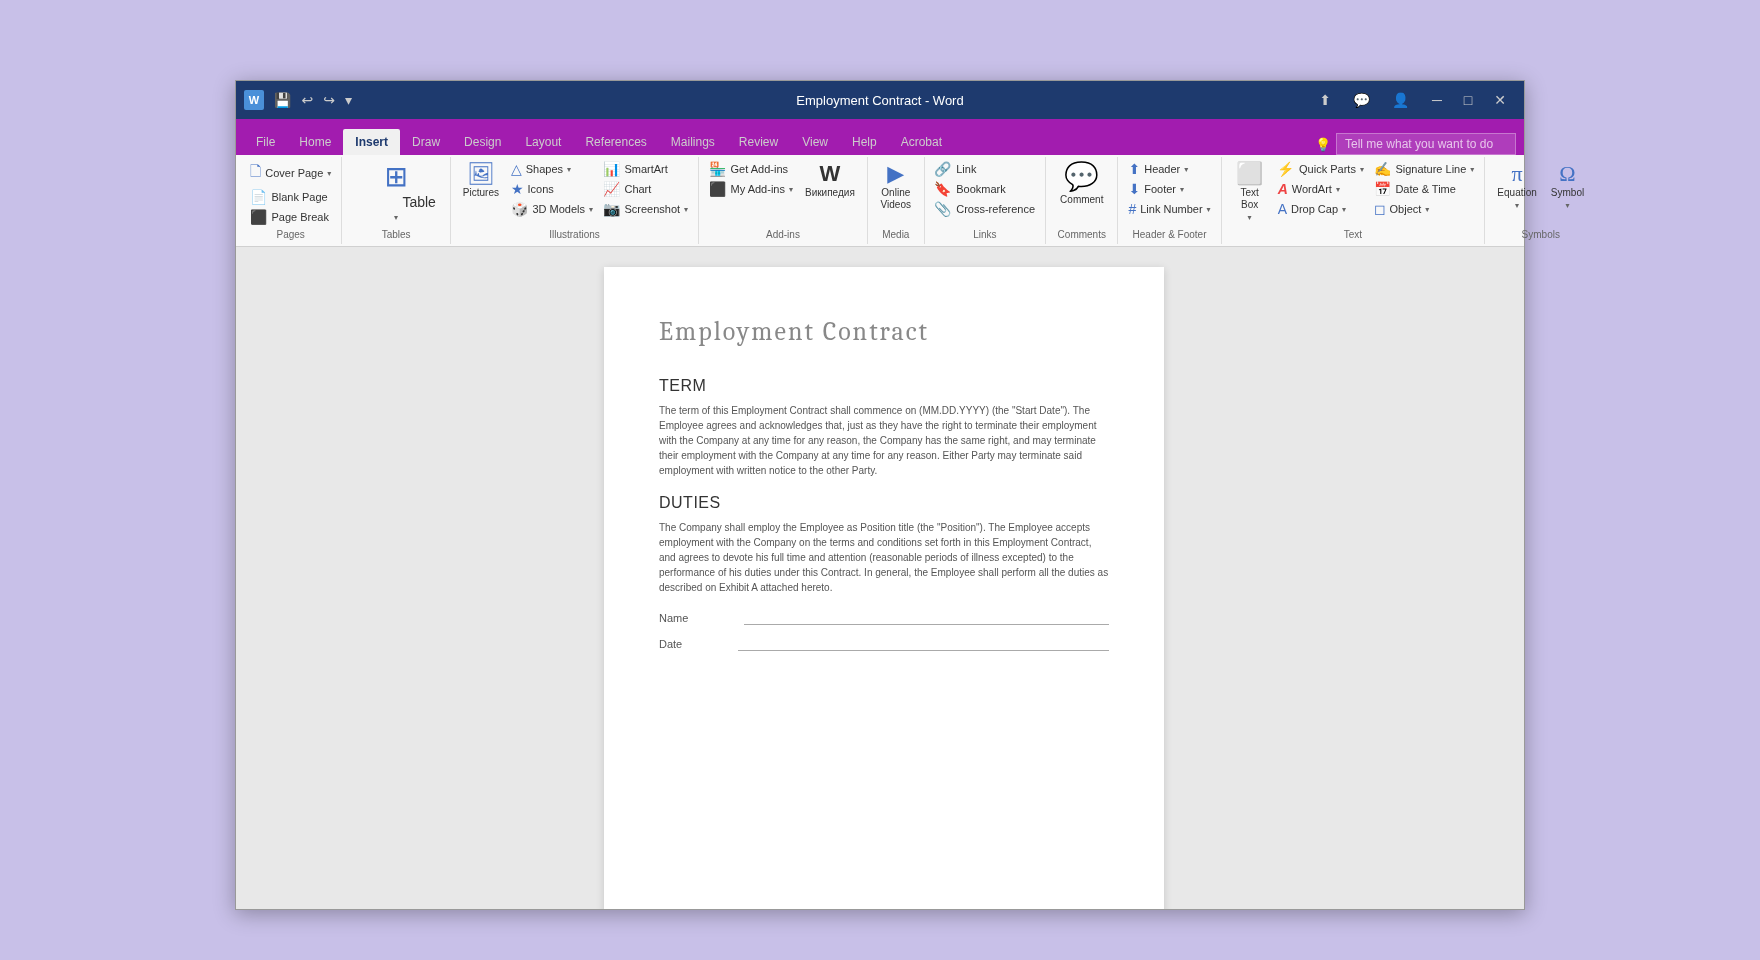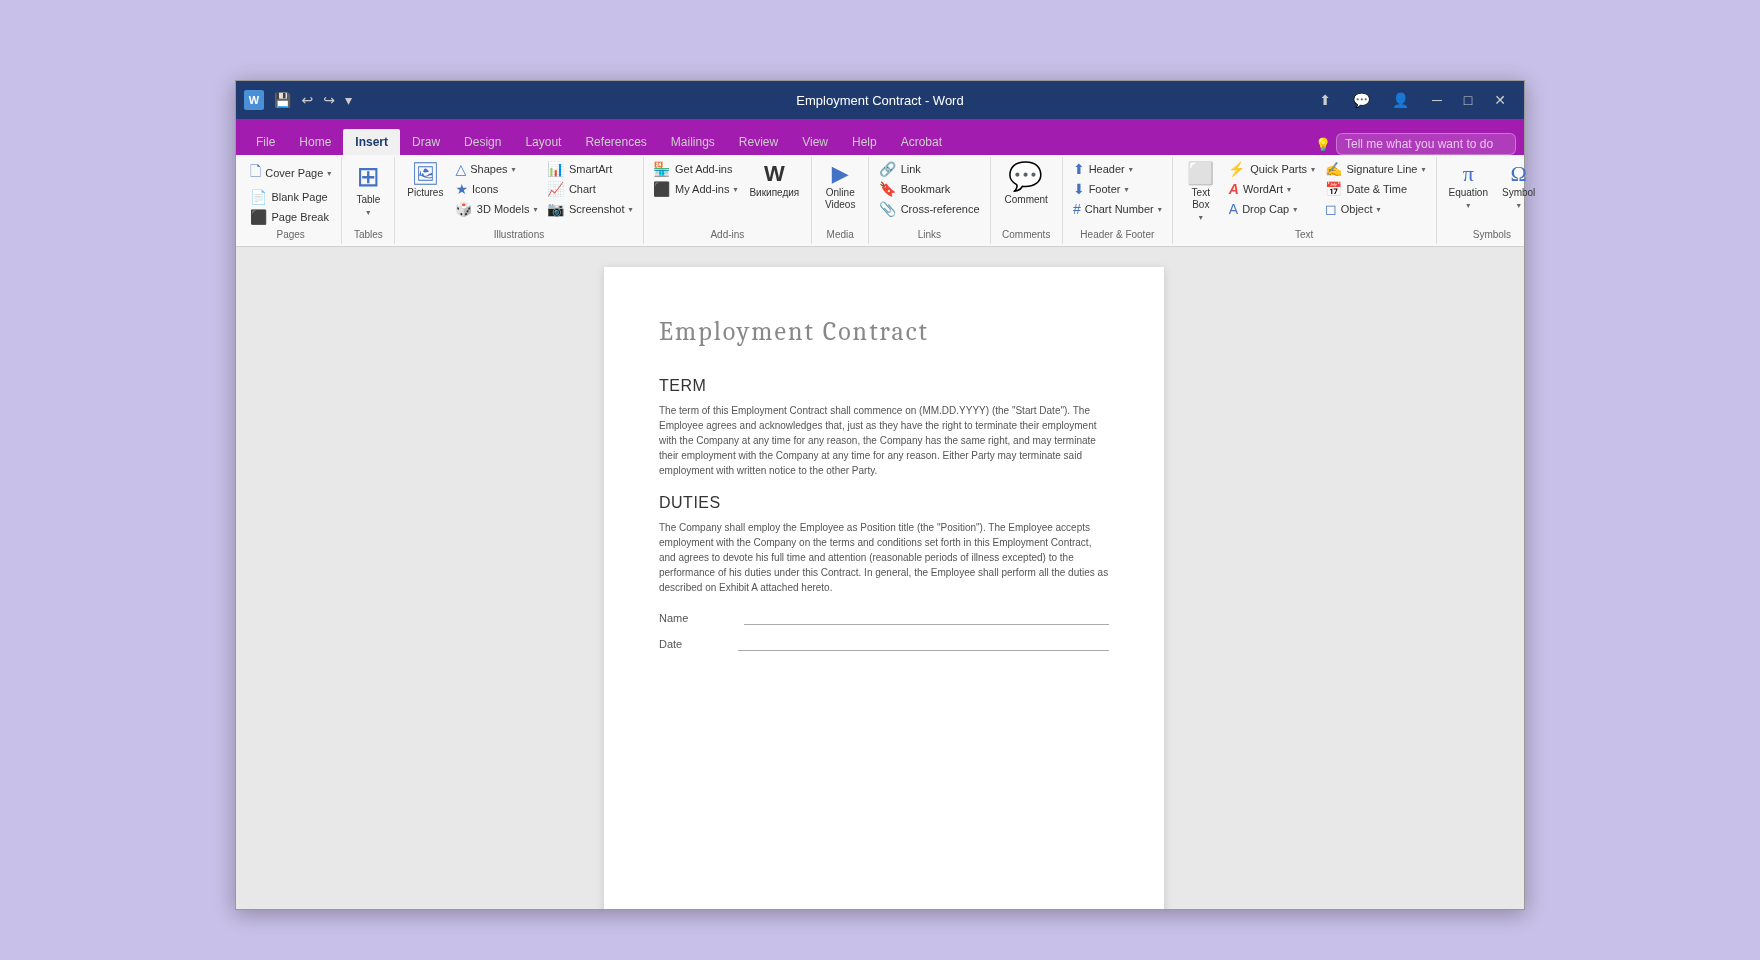--- a/index.html
+++ b/index.html
@@ -94,21 +94,21 @@
       font-weight: 600;
     }
     .ribbon-search {
       margin-left: auto;
       display: flex; align-items: center;
       color: #ccc; font-size: 12px; gap: 4px;
     }
     .ribbon-search input {
       background: rgba(255,255,255,0.15);
       border: 1px solid rgba(255,255,255,0.3);
-      border-radius: 6px;
+      border-radius: 0;
       color: white;
       padding: 3px 8px;
       font-size: 12px;
       width: 180px;
     }
     .ribbon-search input::placeholder { color: rgba(255,255,255,0.7); }
 
     
     .ribbon-toolbar {
       background: #f8f8f8;
@@ -344,21 +344,21 @@
           </button>
         </div>
       </div>
       <div class="group-label">Pages</div>
     </div>
 
     <div class="ribbon-group">
       <div class="group-items">
         <button class="rb-btn-large">
           <span class="btn-icon-lg">⊞</span>
-          <span style="font-size:10px;">Table</span>
+          <span style="font-size:14px;margin-left:46px;">Table</span>
           <span class="dropdown-arrow">▾</span>
         </button>
       </div>
       <div class="group-label">Tables</div>
     </div>
 
     <div class="ribbon-group">
       <div class="group-items">
         <button class="rb-btn">
           <span class="btn-icon">🖼</span>
@@ -468,21 +468,21 @@
             <span>Header</span>
             <span class="dropdown-arrow">▾</span>
           </button>
           <button class="rb-btn-small">
             <span class="btn-icon-sm">⬇</span>
             <span>Footer</span>
             <span class="dropdown-arrow">▾</span>
           </button>
           <button class="rb-btn-small">
             <span class="btn-icon-sm">#</span>
-            <span>Chart Number</span>
+            <span>Link Number</span>
             <span class="dropdown-arrow">▾</span>
           </button>
         </div>
       </div>
       <div class="group-label">Header &amp; Footer</div>
     </div>
 
     <div class="ribbon-group">
       <div class="group-items">
         <button class="rb-btn">

